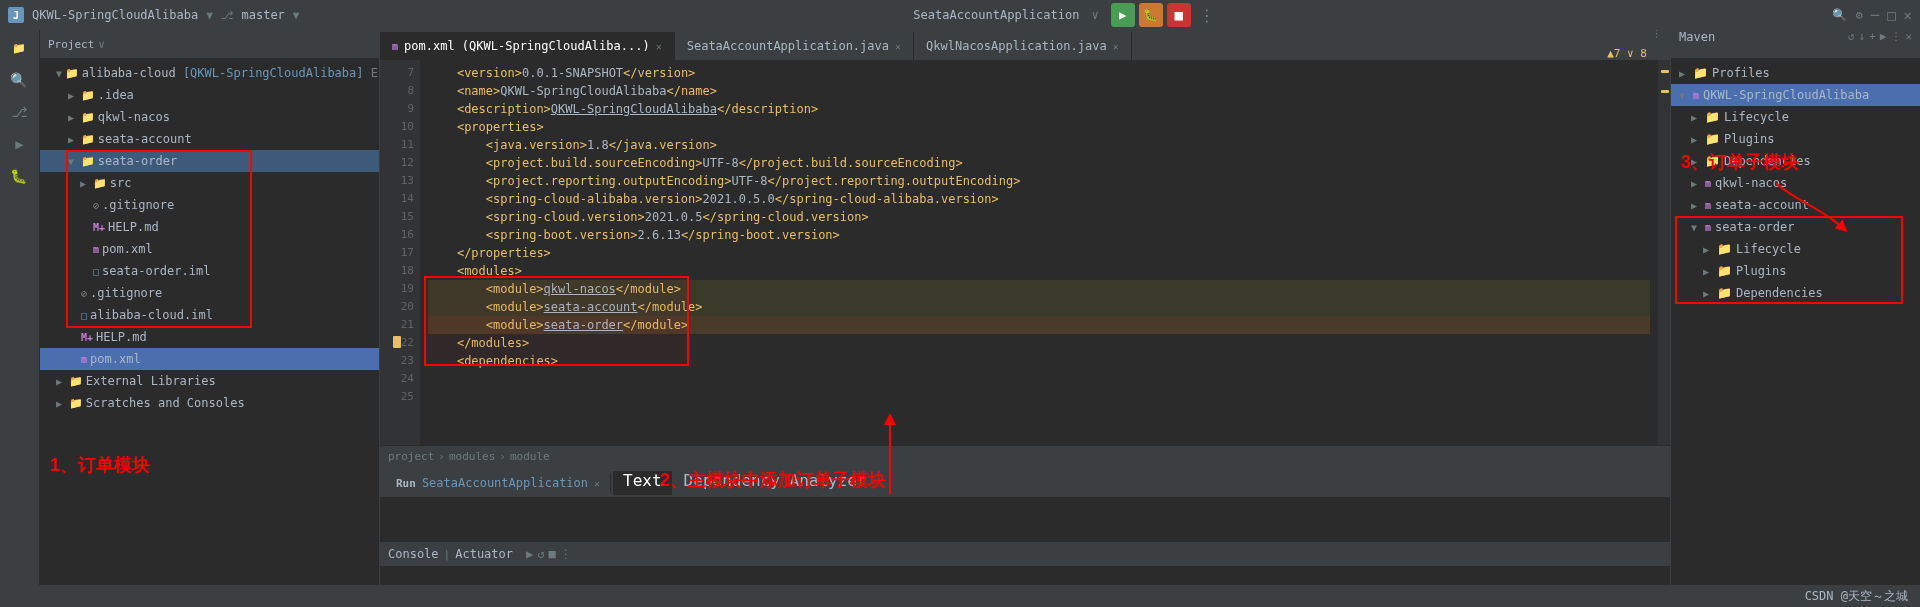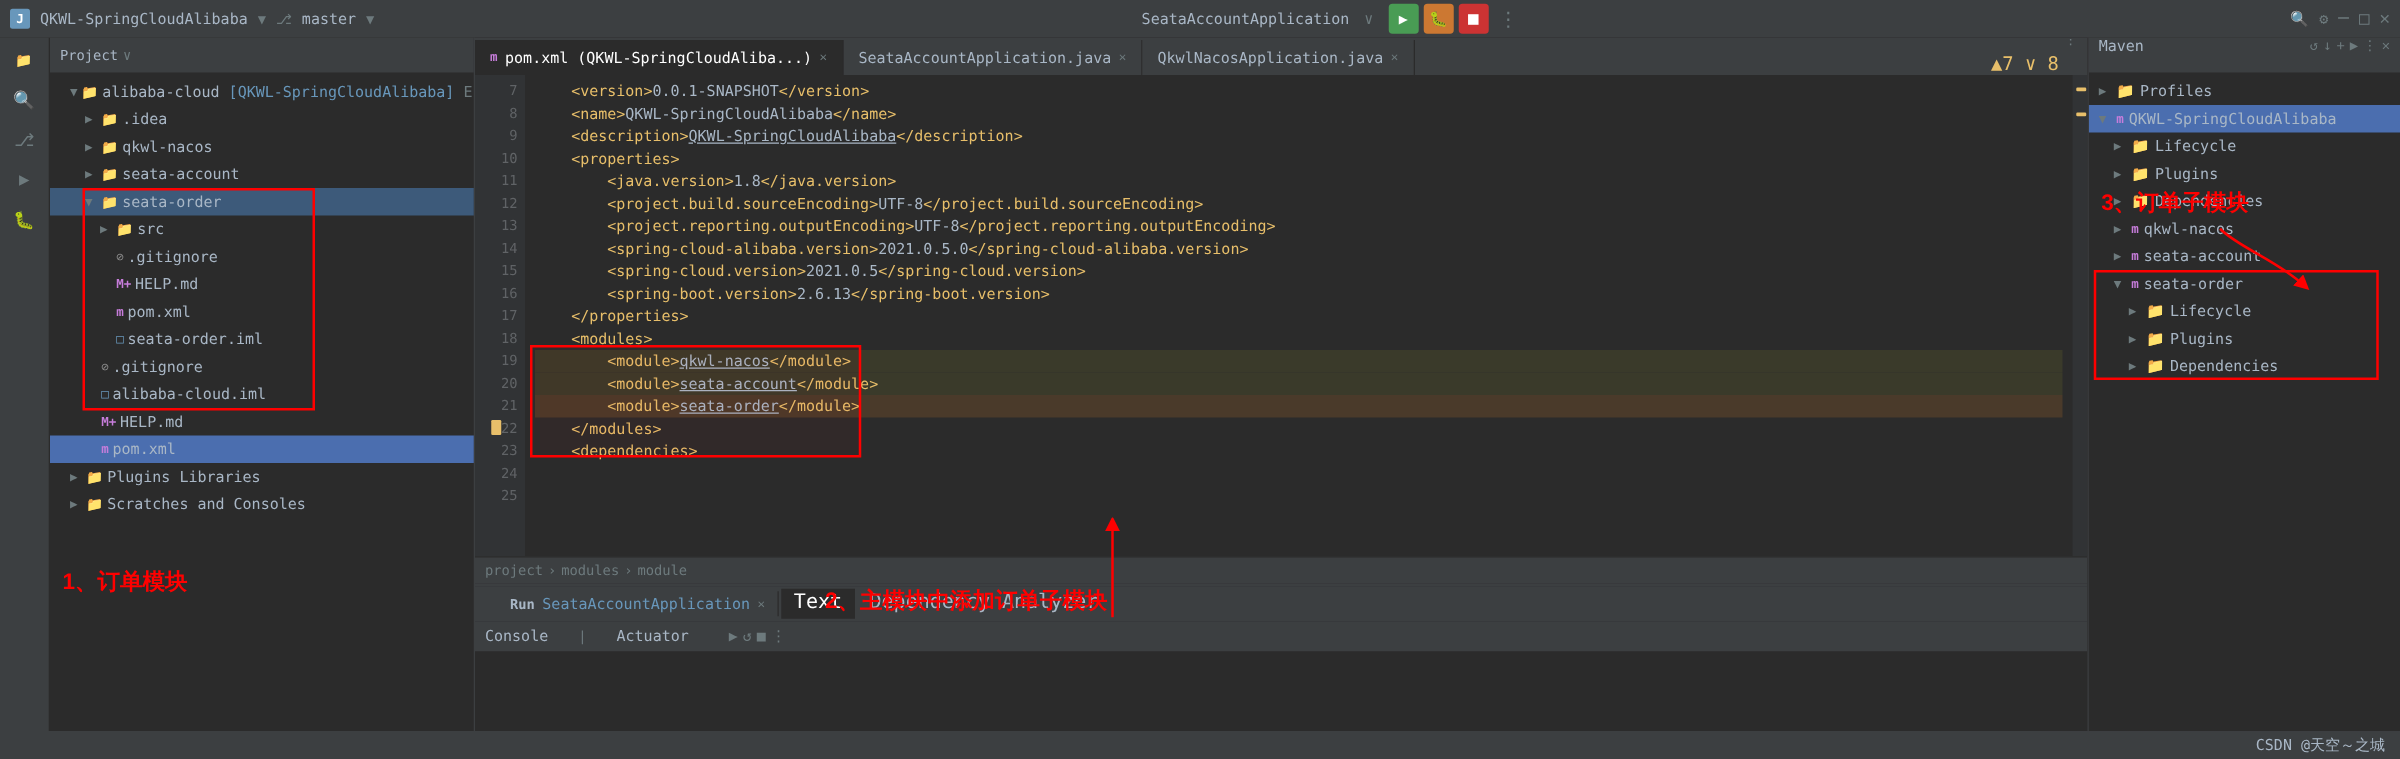--- a/index.html
+++ b/index.html
@@ -372,21 +372,21 @@
           <span>HELP.md</span>
         </div>
         <div class="tree-item tree-indent-2 selected">
           <span class="chevron" style="opacity:0;">▶</span>
           <span class="file-icon-m">m</span>
           <span>pom.xml</span>
         </div>
         <div class="tree-item tree-indent-1">
           <span class="chevron">▶</span>
           <span class="folder-icon">📁</span>
-          <span>Plugins Libraries</span>
+          <span>External Libraries</span>
         </div>
         <div class="tree-item tree-indent-1">
           <span class="chevron">▶</span>
           <span class="folder-icon">📁</span>
           <span>Scratches and Consoles</span>
         </div>
       </div>
 
       <div style="position:absolute;bottom:130px;left:10px;color:#ff0000;font-size:18px;font-weight:bold;font-family:Arial,sans-serif;">1、订单模块</div>
     </div>
@@ -402,21 +402,21 @@
         <div class="tab">
           <span>SeataAccountApplication.java</span>
           <span style="font-size:10px;color:#6d7a7d;">✕</span>
         </div>
         <div class="tab">
           <span>QkwlNacosApplication.java</span>
           <span style="font-size:10px;color:#6d7a7d;">✕</span>
         </div>
         <div style="flex:1;"></div>
         <div style="display:flex;align-items:center;gap:4px;padding-right:8px;">
-          <span style="color:#e8bf6a;font-size:15px;margin-top:40px;">▲7 ∨ 8</span>
+          <span style="color:#e8bf6a;font-size:11px;margin-top:40px;">▲7 ∨ 8</span>
           <span style="color:#6d7a7d;font-size:11px;cursor:pointer;">⋮</span>
         </div>
       </div>
 
       <div class="editor-with-sidebar" style="flex:1;overflow:hidden;position:relative;">
         <div class="line-numbers">
           <div class="line-num">7</div>
           <div class="line-num">8</div>
           <div class="line-num">9</div>
           <div class="line-num">10</div>
@@ -504,37 +504,37 @@
       <div class="breadcrumb">
         <span>project</span>
         <span class="breadcrumb-sep">›</span>
         <span>modules</span>
         <span class="breadcrumb-sep">›</span>
         <span>module</span>
       </div>
 
       <div class="bottom-section">
 
-        <div style="height:28px;background:#3c3f41;display:flex;align-items:center;padding:0 20px;gap:2px;">
+        <div style="height:28px;background:#3c3f41;display:flex;align-items:center;padding:0 8px;gap:2px;">
           <div style="display:flex;align-items:center;gap:6px;padding:0 8px;height:24px;">
             <span style="font-size:11px;font-weight:bold;color:#a9b7c6;">Run</span>
             <span style="font-size:12px;color:#6897bb;">SeataAccountApplication</span>
             <span style="font-size:10px;color:#6d7a7d;cursor:pointer;">✕</span>
           </div>
           <div style="width:1px;height:20px;background:#2b2b2b;"></div>
           <div class="bottom-tab active">
             <span>Text</span>
           </div>
           <div class="bottom-tab">
             <span>Dependency Analyzer</span>
           </div>
         </div>
 
         <div style="flex:1;background:#2b2b2b;display:flex;flex-direction:column;">
-          <div style="height:24px;background:#3c3f41;display:flex;align-items:center;padding:0 8px;gap:24px;">
+          <div style="height:24px;background:#3c3f41;display:flex;align-items:center;padding:0 8px;gap:5px;margin-top:45px;">
             <span style="font-size:12px;color:#a9b7c6;cursor:pointer;">Console</span>
             <span style="font-size:11px;color:#6d7a7d;">|</span>
             <span style="font-size:12px;color:#a9b7c6;cursor:pointer;">Actuator</span>
             <div style="display:flex;align-items:center;gap:4px;margin-left:8px;">
               <span style="font-size:12px;color:#6d7a7d;cursor:pointer;">▶</span>
               <span style="font-size:12px;color:#6d7a7d;cursor:pointer;">↺</span>
               <span style="font-size:12px;color:#6d7a7d;cursor:pointer;">■</span>
               <span style="font-size:12px;color:#6d7a7d;cursor:pointer;">⋮</span>
             </div>
           </div>

